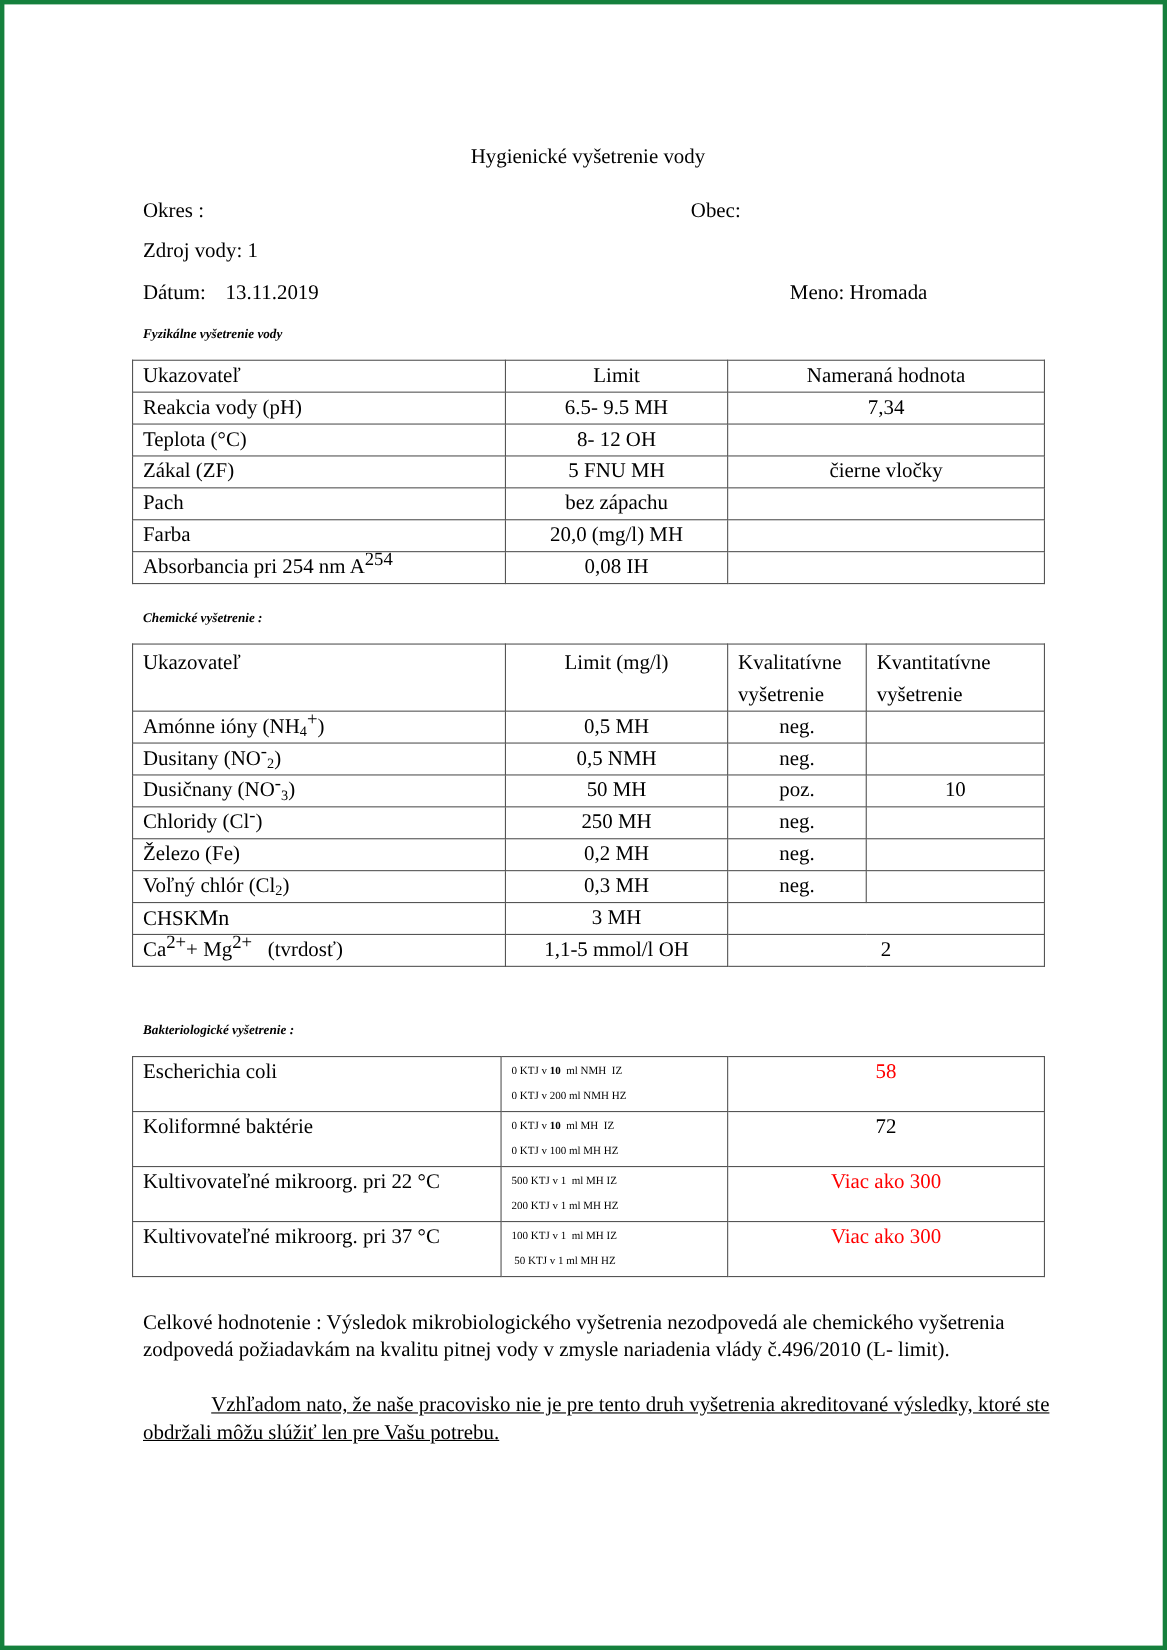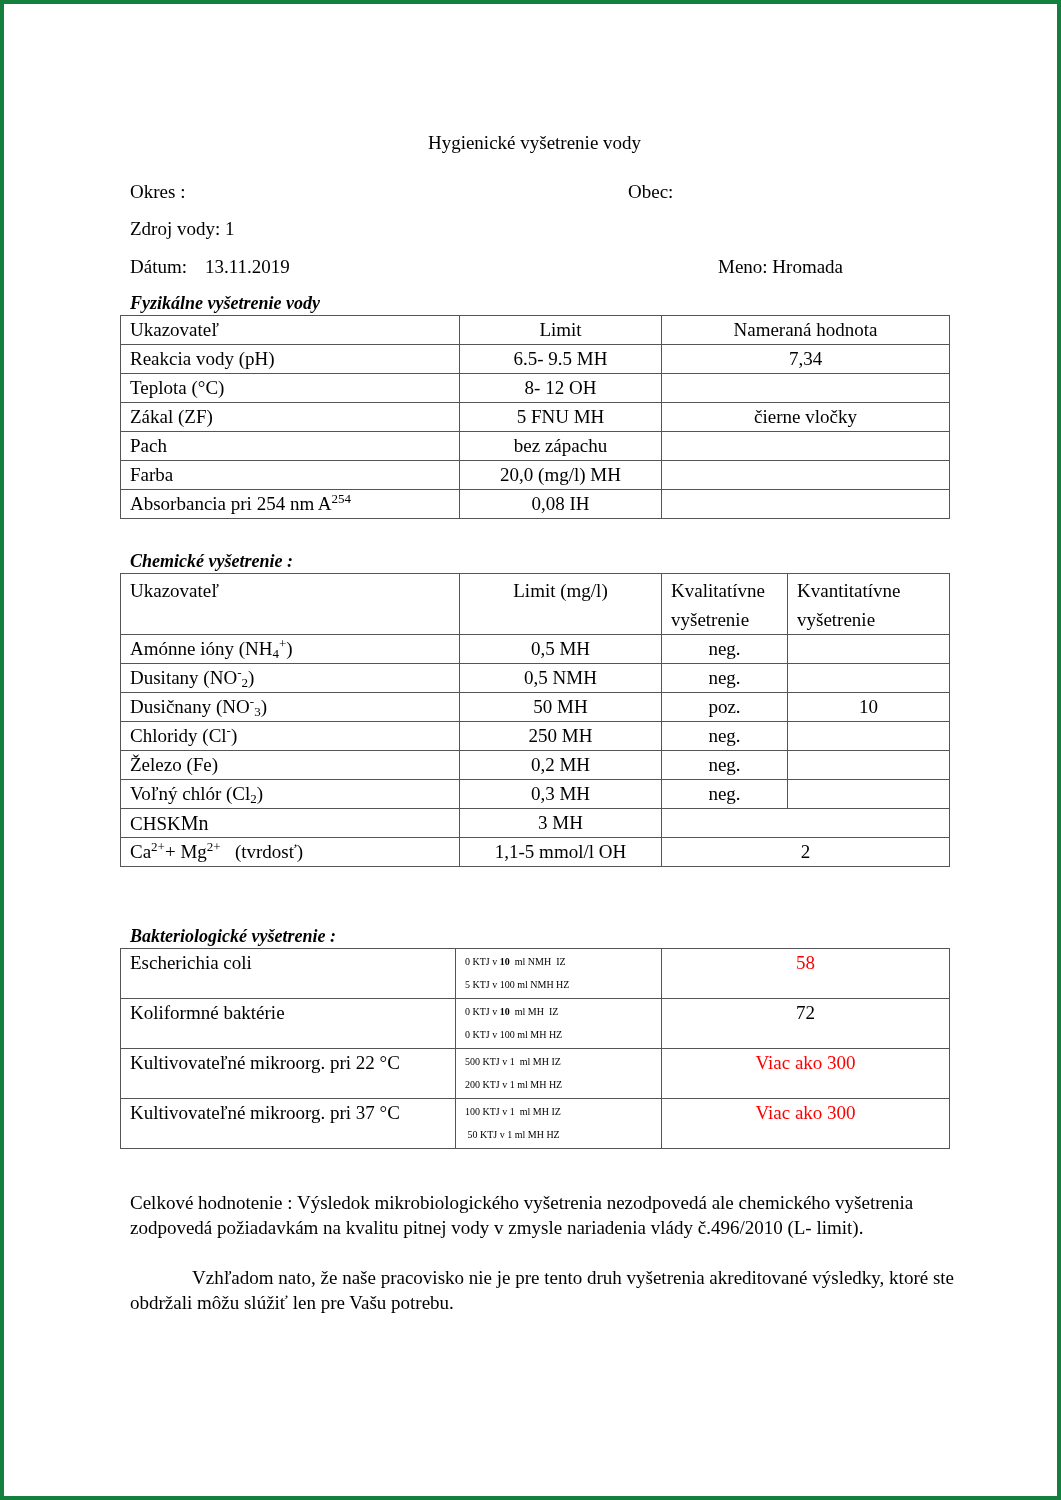--- a/index.html
+++ b/index.html
@@ -13,42 +13,43 @@
     }
     .page-frame {
       position: absolute; left: 0; top: 0;
       width: 1061px; height: 1500px;
       box-sizing: border-box;
       border: 4px solid #15803d;
       background: #fff;
     }
     .abs { position: absolute; white-space: nowrap; font-size: 19px; line-height: 22px; }
     .title { left: 0; width: 1061px; top: 128px; text-align: center; }
-    .section-title { font-weight: bold; font-style: italic; font-size: 18px; }
+    .section-title { font-weight: bold; font-style: italic; font-size: 12px; }
 
     table.grid {
       position: absolute;
       border-collapse: collapse;
       left: 116px;
       width: 829px;
       table-layout: fixed;
       font-size: 19px;
+      margin-top: 12px;
     }
     table.grid td {
       border: 1.3px solid #555;
       padding: 0 9px;
       height: 28px;
       line-height: 22px;
       vertical-align: middle;
       white-space: nowrap;
       overflow: hidden;
     }
     table.grid td.c { text-align: center; }
     .sub { font-size: 13px; vertical-align: -3px; line-height: 0; }
-    .sup { font-size: 13px; vertical-align: 7px; line-height: 0; }
+    .sup { font-size: 17px; vertical-align: 7px; line-height: 0; }
     .small { font-size: 20px; }
     .red { color: #ff0000; }
 
     #phys { top: 311px; }
     #chem { top: 569px; }
     #chem tr.hdr td { height: 56px; vertical-align: top; padding-top: 2px; line-height: 29px; }
     #bact { top: 944px; padding-left: 28px; }
     #bact td { height: 46px; vertical-align: top; }
     #bact td.limits { font-size: 10px; line-height: 23px; padding: 1px 4px 0 9px; }
     #bact td.name { padding-top: 3px; }
@@ -194,21 +195,21 @@
   <div class="abs section-title" style="left:126px; top:921px;">Bakteriologické vyšetrenie :</div>
   <table class="grid" id="bact">
     <colgroup>
         <col style="width:335px">
         <col style="width:206px">
         <col style="width:288px">
       </colgroup>
     <tbody>
         <tr>
       <td class="name">Escherichia coli</td>
-      <td class="limits"><span style="white-space:pre">0 KTJ v </span><b>10</b><span style="white-space:pre">  ml NMH  IZ</span><br><span style="white-space:pre">5 KTJ v 100 ml NMH HZ</span></td>
+      <td class="limits"><span style="white-space:pre">0 KTJ v </span><b>10</b><span style="white-space:pre">  ml NMH  IZ</span><br><span style="white-space:pre">0 KTJ v 200 ml NMH HZ</span></td>
       <td class="c val red" style="color: rgb(255, 0, 0);">58</td>
     </tr>
     <tr>
       <td class="name">Koliformné baktérie</td>
       <td class="limits"><span style="white-space:pre">0 KTJ v </span><b>10</b><span style="white-space:pre">  ml MH  IZ</span><br><span style="white-space:pre">0 KTJ v 100 ml MH HZ</span></td>
       <td class="c val">72</td>
     </tr>
     <tr>
       <td class="name">Kultivovateľné mikroorg. pri 22 °C</td>
       <td class="limits"><span style="white-space:pre">500 KTJ v 1  ml MH IZ</span><br><span style="white-space:pre">200 KTJ v 1 ml MH HZ</span></td>
@@ -216,15 +217,15 @@
     </tr>
     <tr>
       <td class="name">Kultivovateľné mikroorg. pri 37 °C</td>
       <td class="limits"><span style="white-space:pre">100 KTJ v 1  ml MH IZ</span><br><span style="white-space:pre"> 50 KTJ v 1 ml MH HZ</span></td>
       <td class="c val red" style="color: rgb(255, 0, 0);">Viac ako 300</td>
     </tr>
   </tbody>
     </table>
 
   <div class="para" style="top:1187px;">Celkové hodnotenie : Výsledok mikrobiologického vyšetrenia  nezodpovedá ale chemického vyšetrenia zodpovedá  požiadavkám na kvalitu pitnej vody v zmysle nariadenia vlády č.496/2010 (L- limit).</div>
-  <div class="para indent" style="top:1262px;">Vzhľadom nato, že naše pracovisko nie je pre tento druh vyšetrenia akreditované výsledky, ktoré ste obdržali môžu slúžiť len pre Vašu potrebu.</div>
+  <div class="para indent" style="top:1262px;text-decoration:underline;">Vzhľadom nato, že naše pracovisko nie je pre tento druh vyšetrenia akreditované výsledky, ktoré ste obdržali môžu slúžiť len pre Vašu potrebu.</div>
 
 </div>
 
 </body></html>

